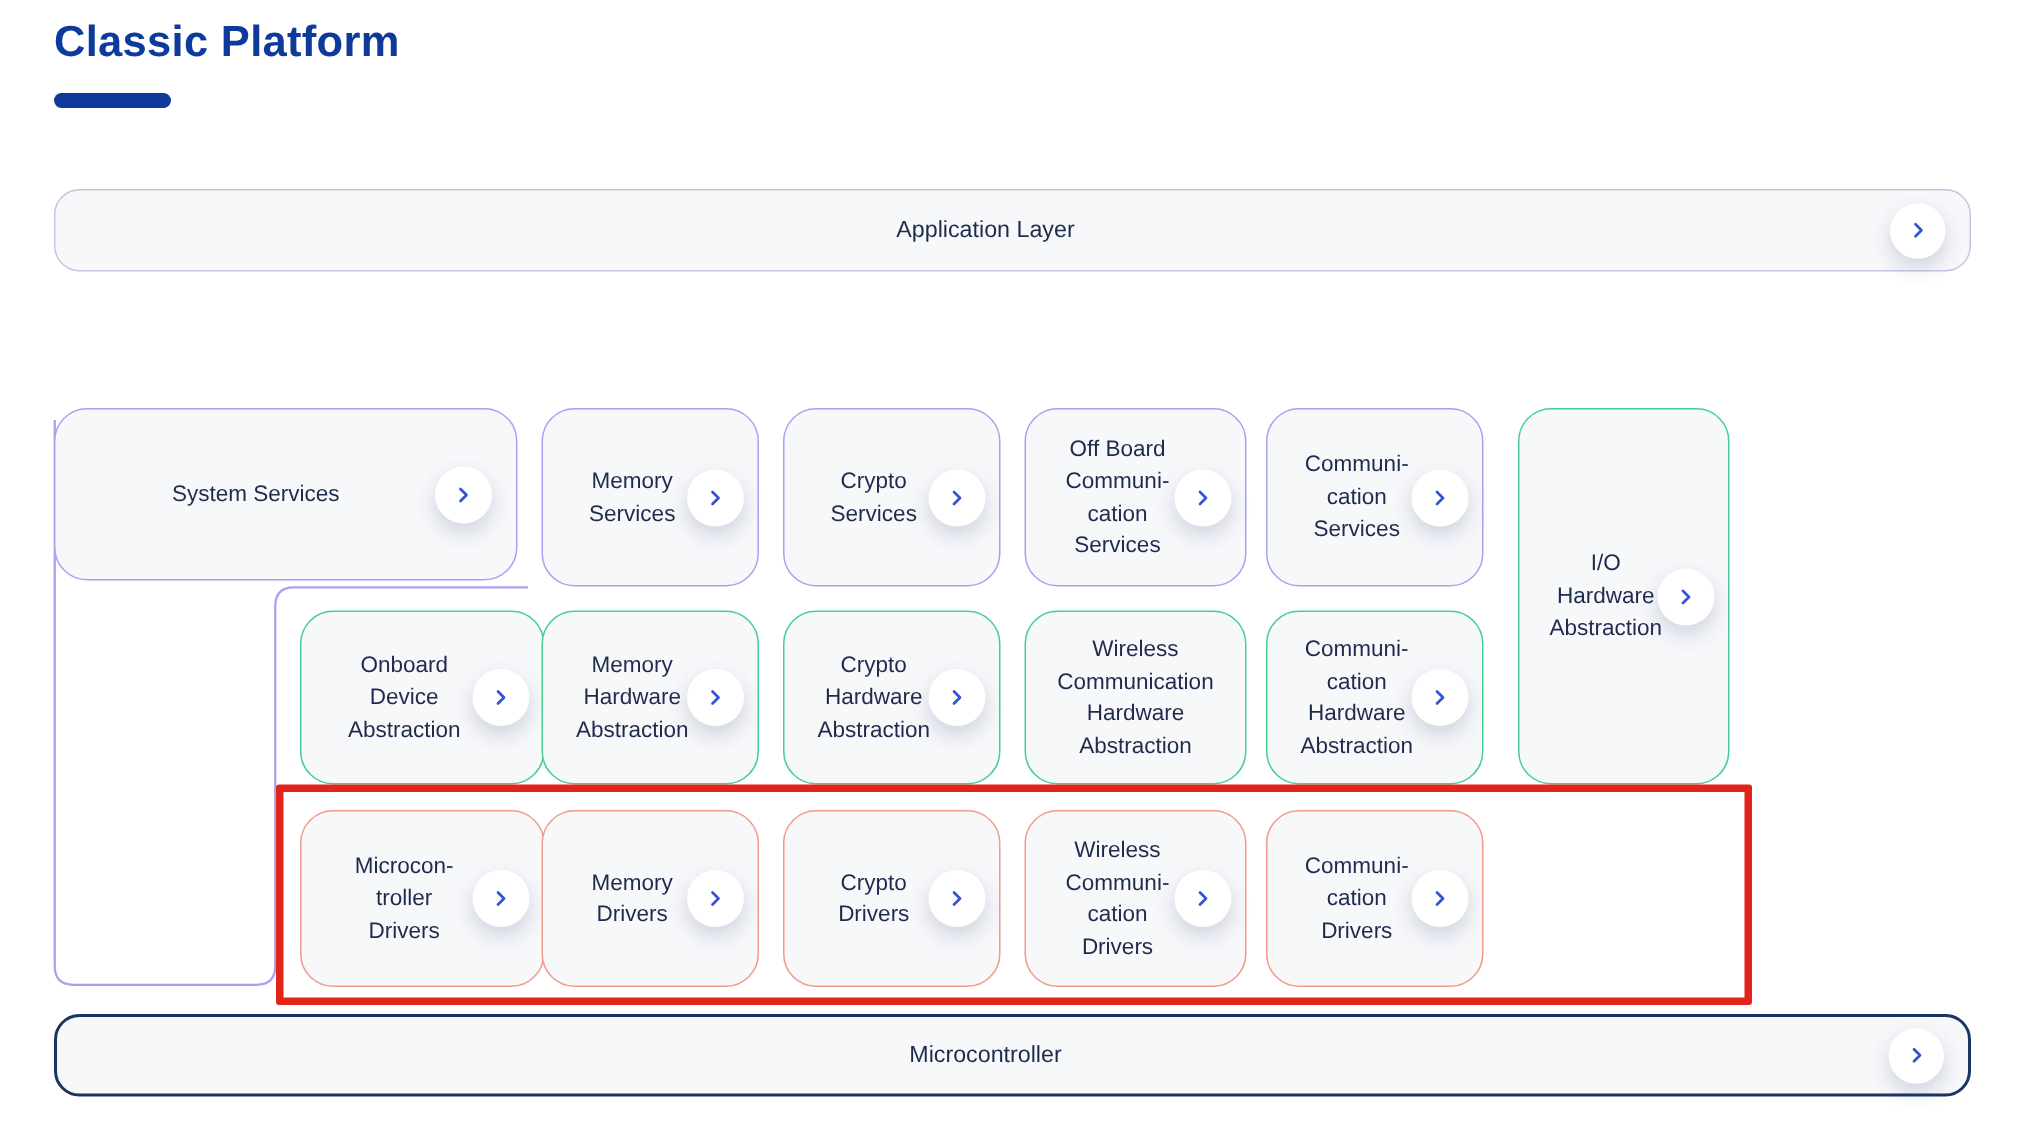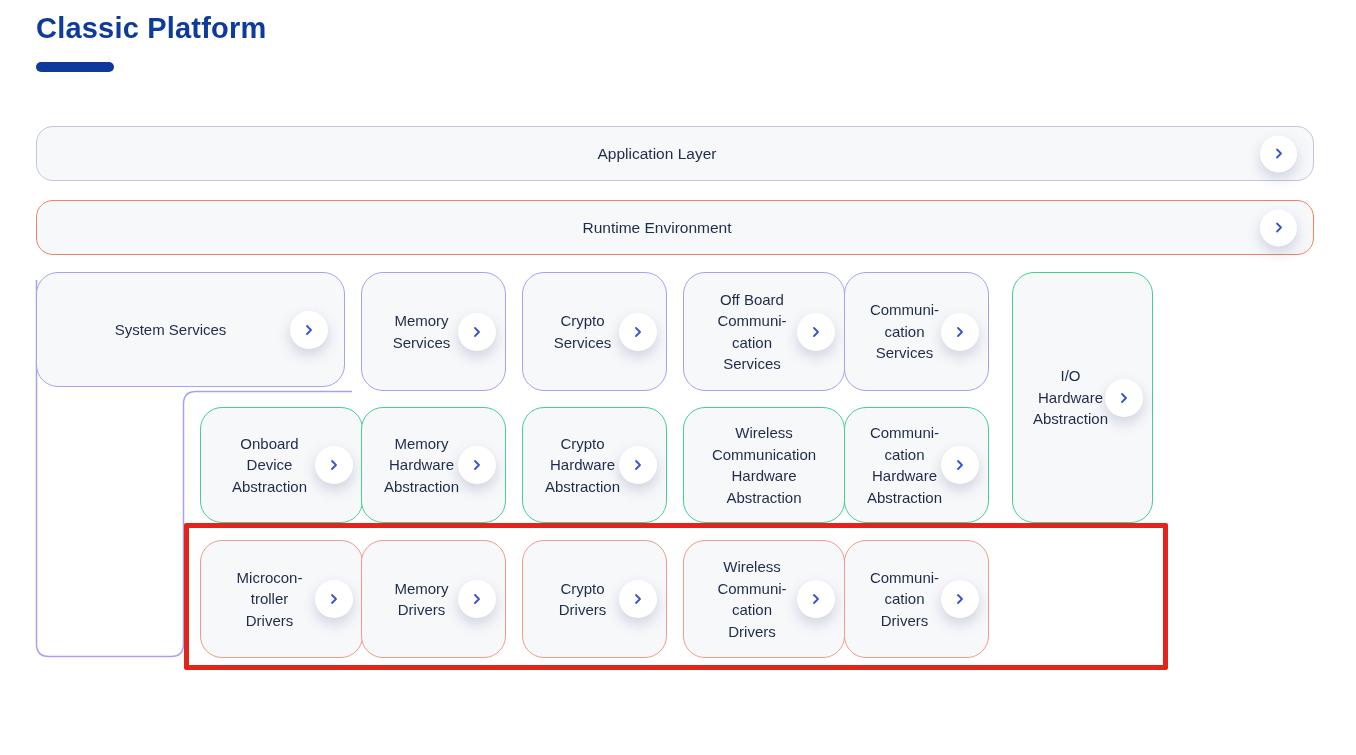--- a/index.html
+++ b/index.html
@@ -39,21 +39,21 @@
   .chev{
     position:absolute;right:9px;top:50%;transform:translateY(-50%);
     width:38px;height:38px;border-radius:50%;background:#fff;
     box-shadow:0 6px 14px rgba(43,62,120,.20);
     display:flex;align-items:center;justify-content:center;
   }
   .chev svg path{stroke:var(--chevron-blue);}
   .bar .chev{right:16px;width:37px;height:37px;}
   
   .col1{left:200px;width:163px;} .col2{left:361px;width:145px;}
-  .col3{left:522px;width:145px;} .col4{left:683px;width:162px;}
+  .col3{left:522px;width:145px;} .col4{left:683px;width:148px;}
   .col5{left:844px;width:145px;} .col6{left:1012px;width:141px;}
   
   .row1{top:272px;height:119px;} .row2{top:407px;height:116px;} .row3{top:540px;height:118px;}
   .b-purple{border-color:var(--purple);} .b-green{border-color:var(--green);}
   .b-salmon{border-color:var(--salmon);}
   .sys-services{left:36px;top:272px;width:309px;height:115px;padding:0 60px 0 20px;}
   .sys-services .chev{right:16px;}
   .io-hw{left:1012px;top:272px;width:141px;height:251px;}
   .complex{left:1168px;top:272px;width:146px;height:386px;}
   .l-outline{position:absolute;left:0;top:0;pointer-events:none;}
@@ -73,28 +73,20 @@
 
   <div class="bar bar-app">
     <span class="lbl">Application Layer</span>
     <span class="chev">
       <svg width="14" height="14" viewBox="0 0 14 14">
           <path d="M5 3 L9 7 L5 11" fill="none" stroke-width="1.8" stroke-linecap="round" stroke-linejoin="round"></path>
         </svg>
     </span>
   </div>
 
-  <div class="bar bar-rte">
-    <span class="lbl">Runtime Environment</span>
-    <span class="chev">
-      <svg width="14" height="14" viewBox="0 0 14 14">
-          <path d="M5 3 L9 7 L5 11" fill="none" stroke-width="1.8" stroke-linecap="round" stroke-linejoin="round"></path>
-        </svg>
-    </span>
-  </div>
 
   <svg class="l-outline" width="1356" height="755">
     <path d="M 352 391.5 L 196 391.5 Q 183.5 391.5 183.5 404 L 183.5 644 Q 183.5 656.5 171 656.5 L 49 656.5 Q 36.5 656.5 36.5 644 L 36.5 280" fill="none" stroke="#a7a2f0" stroke-width="1.5"></path>
   </svg>
 
   <div class="box sys-services b-purple">
     <span class="lbl">System Services</span>
     <span class="chev">
       <svg width="14" height="14" viewBox="0 0 14 14">
           <path d="M5 3 L9 7 L5 11" fill="none" stroke-width="1.8" stroke-linecap="round" stroke-linejoin="round"></path>
@@ -247,14 +239,22 @@
 Drivers</span>
     <span class="chev">
       <svg width="14" height="14" viewBox="0 0 14 14">
           <path d="M5 3 L9 7 L5 11" fill="none" stroke-width="1.8" stroke-linecap="round" stroke-linejoin="round"></path>
         </svg>
     </span>
   </div>
 
   <div class="drivers-highlight"></div>
 
+  <div class="bar bar-mcu">
+    <span class="lbl">Microcontroller</span>
+    <span class="chev">
+      <svg width="14" height="14" viewBox="0 0 14 14">
+          <path d="M5 3 L9 7 L5 11" fill="none" stroke-width="1.8" stroke-linecap="round" stroke-linejoin="round"></path>
+        </svg>
+    </span>
+  </div>
 
 </div>
 
 </body></html>

